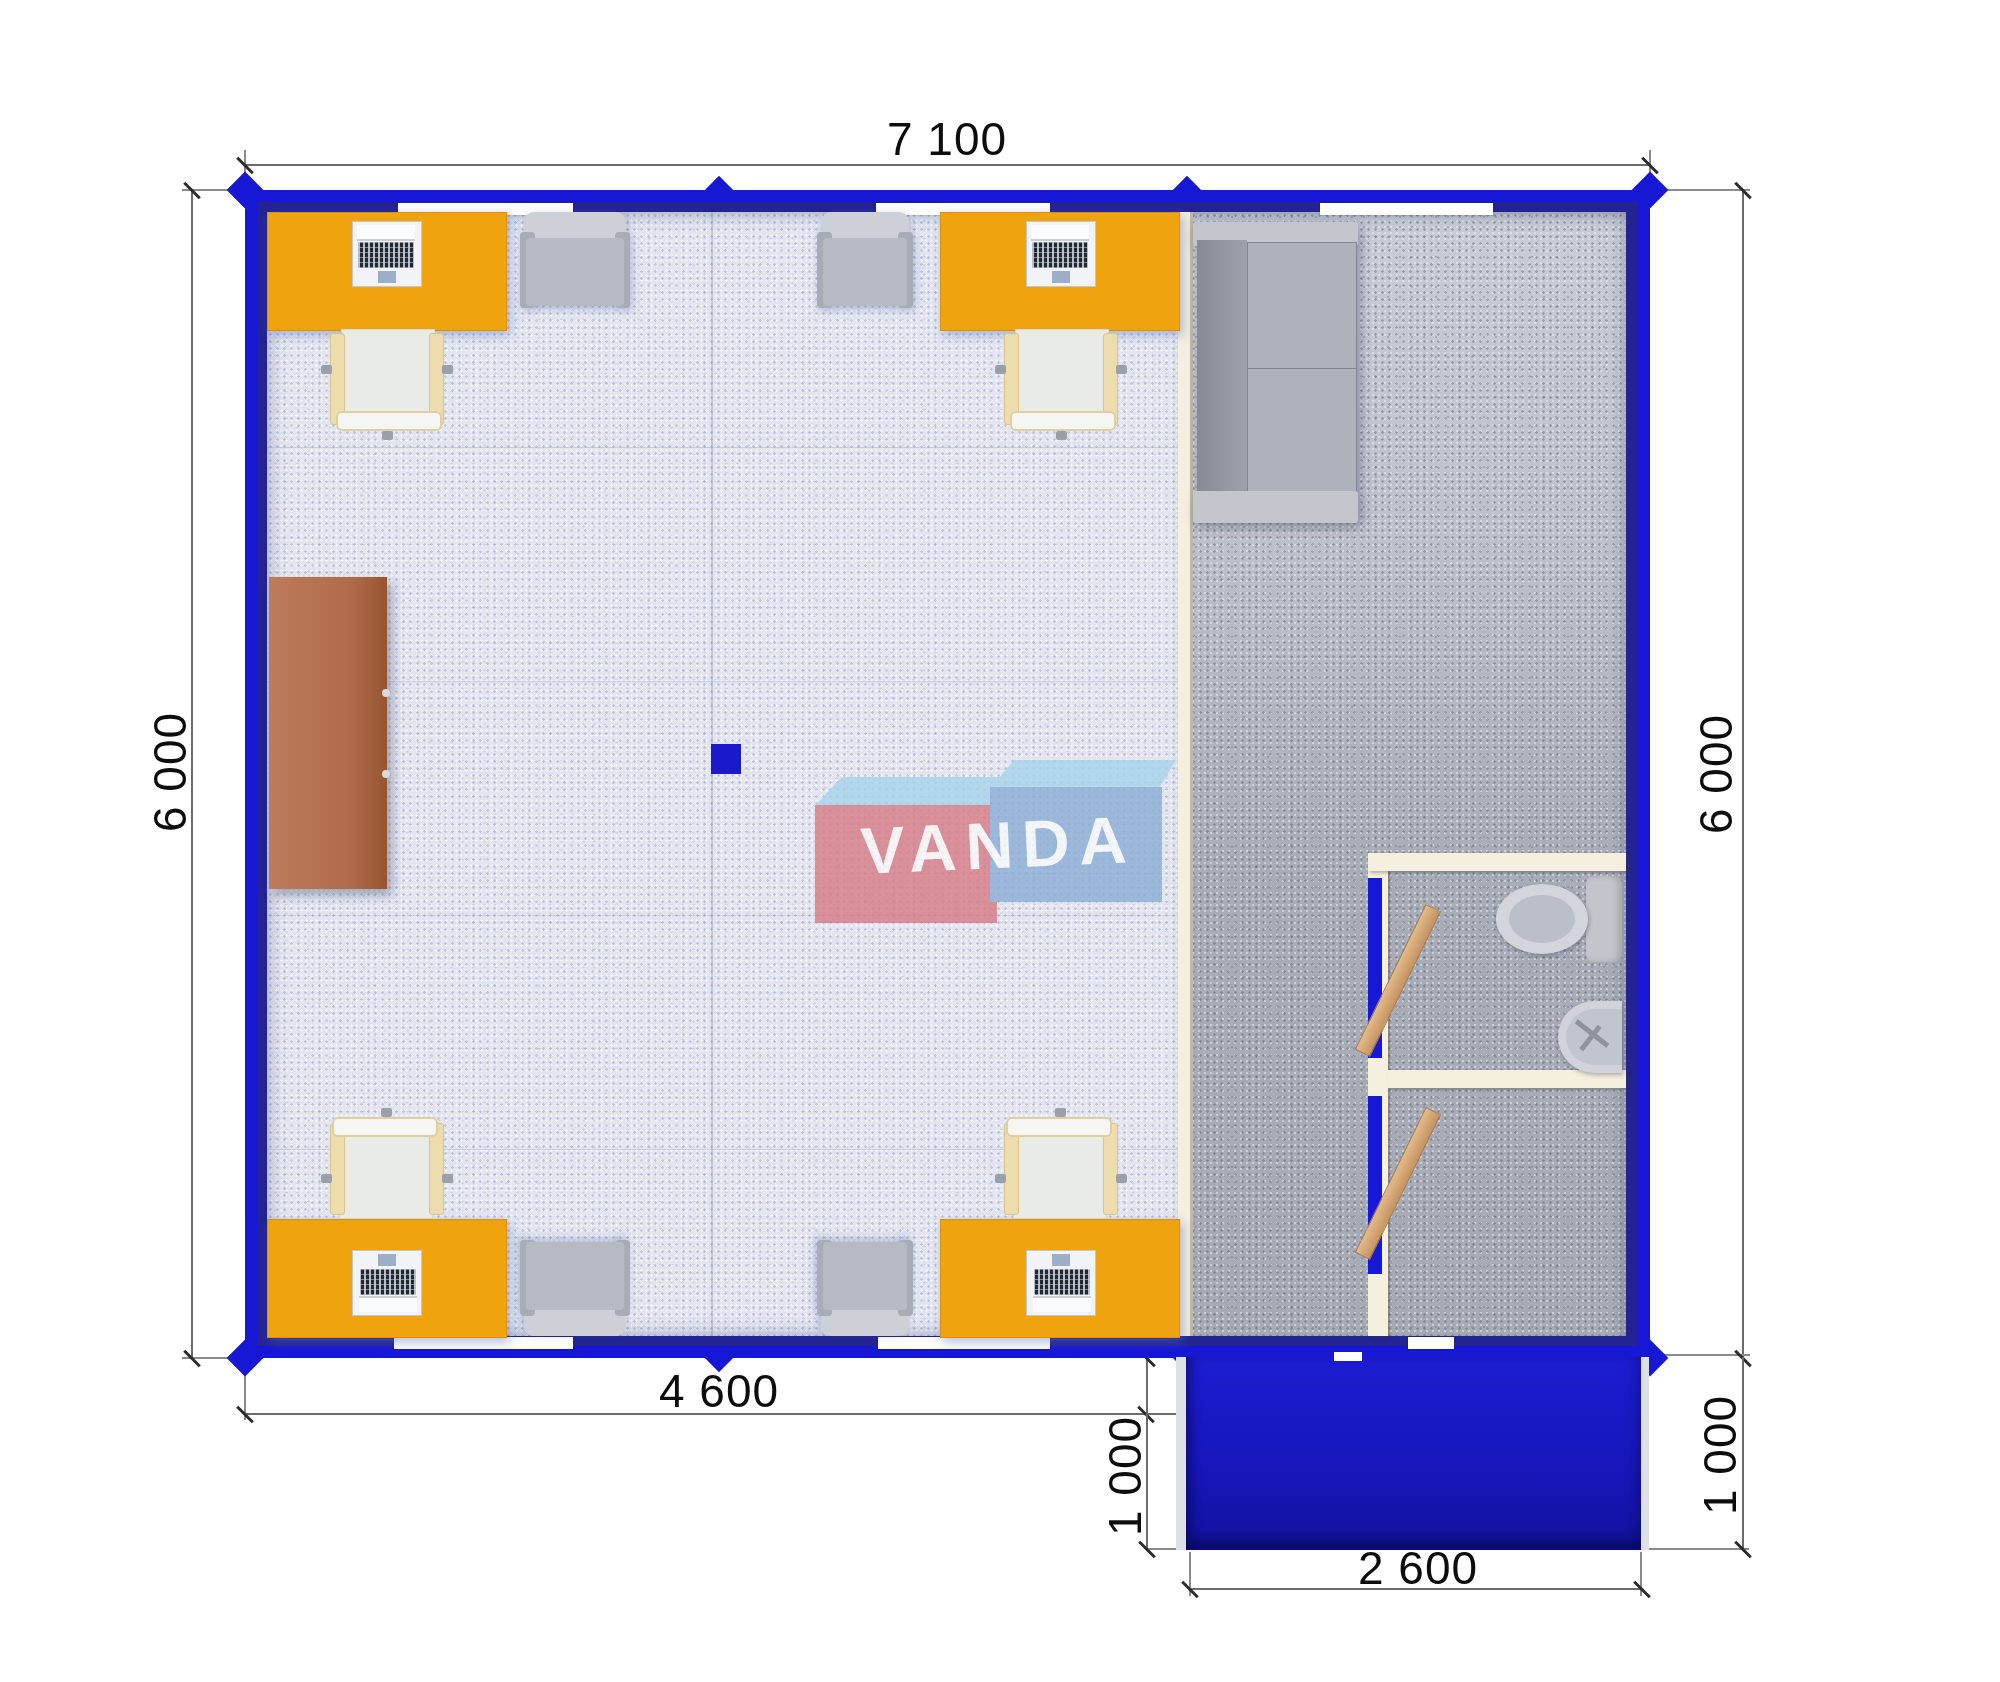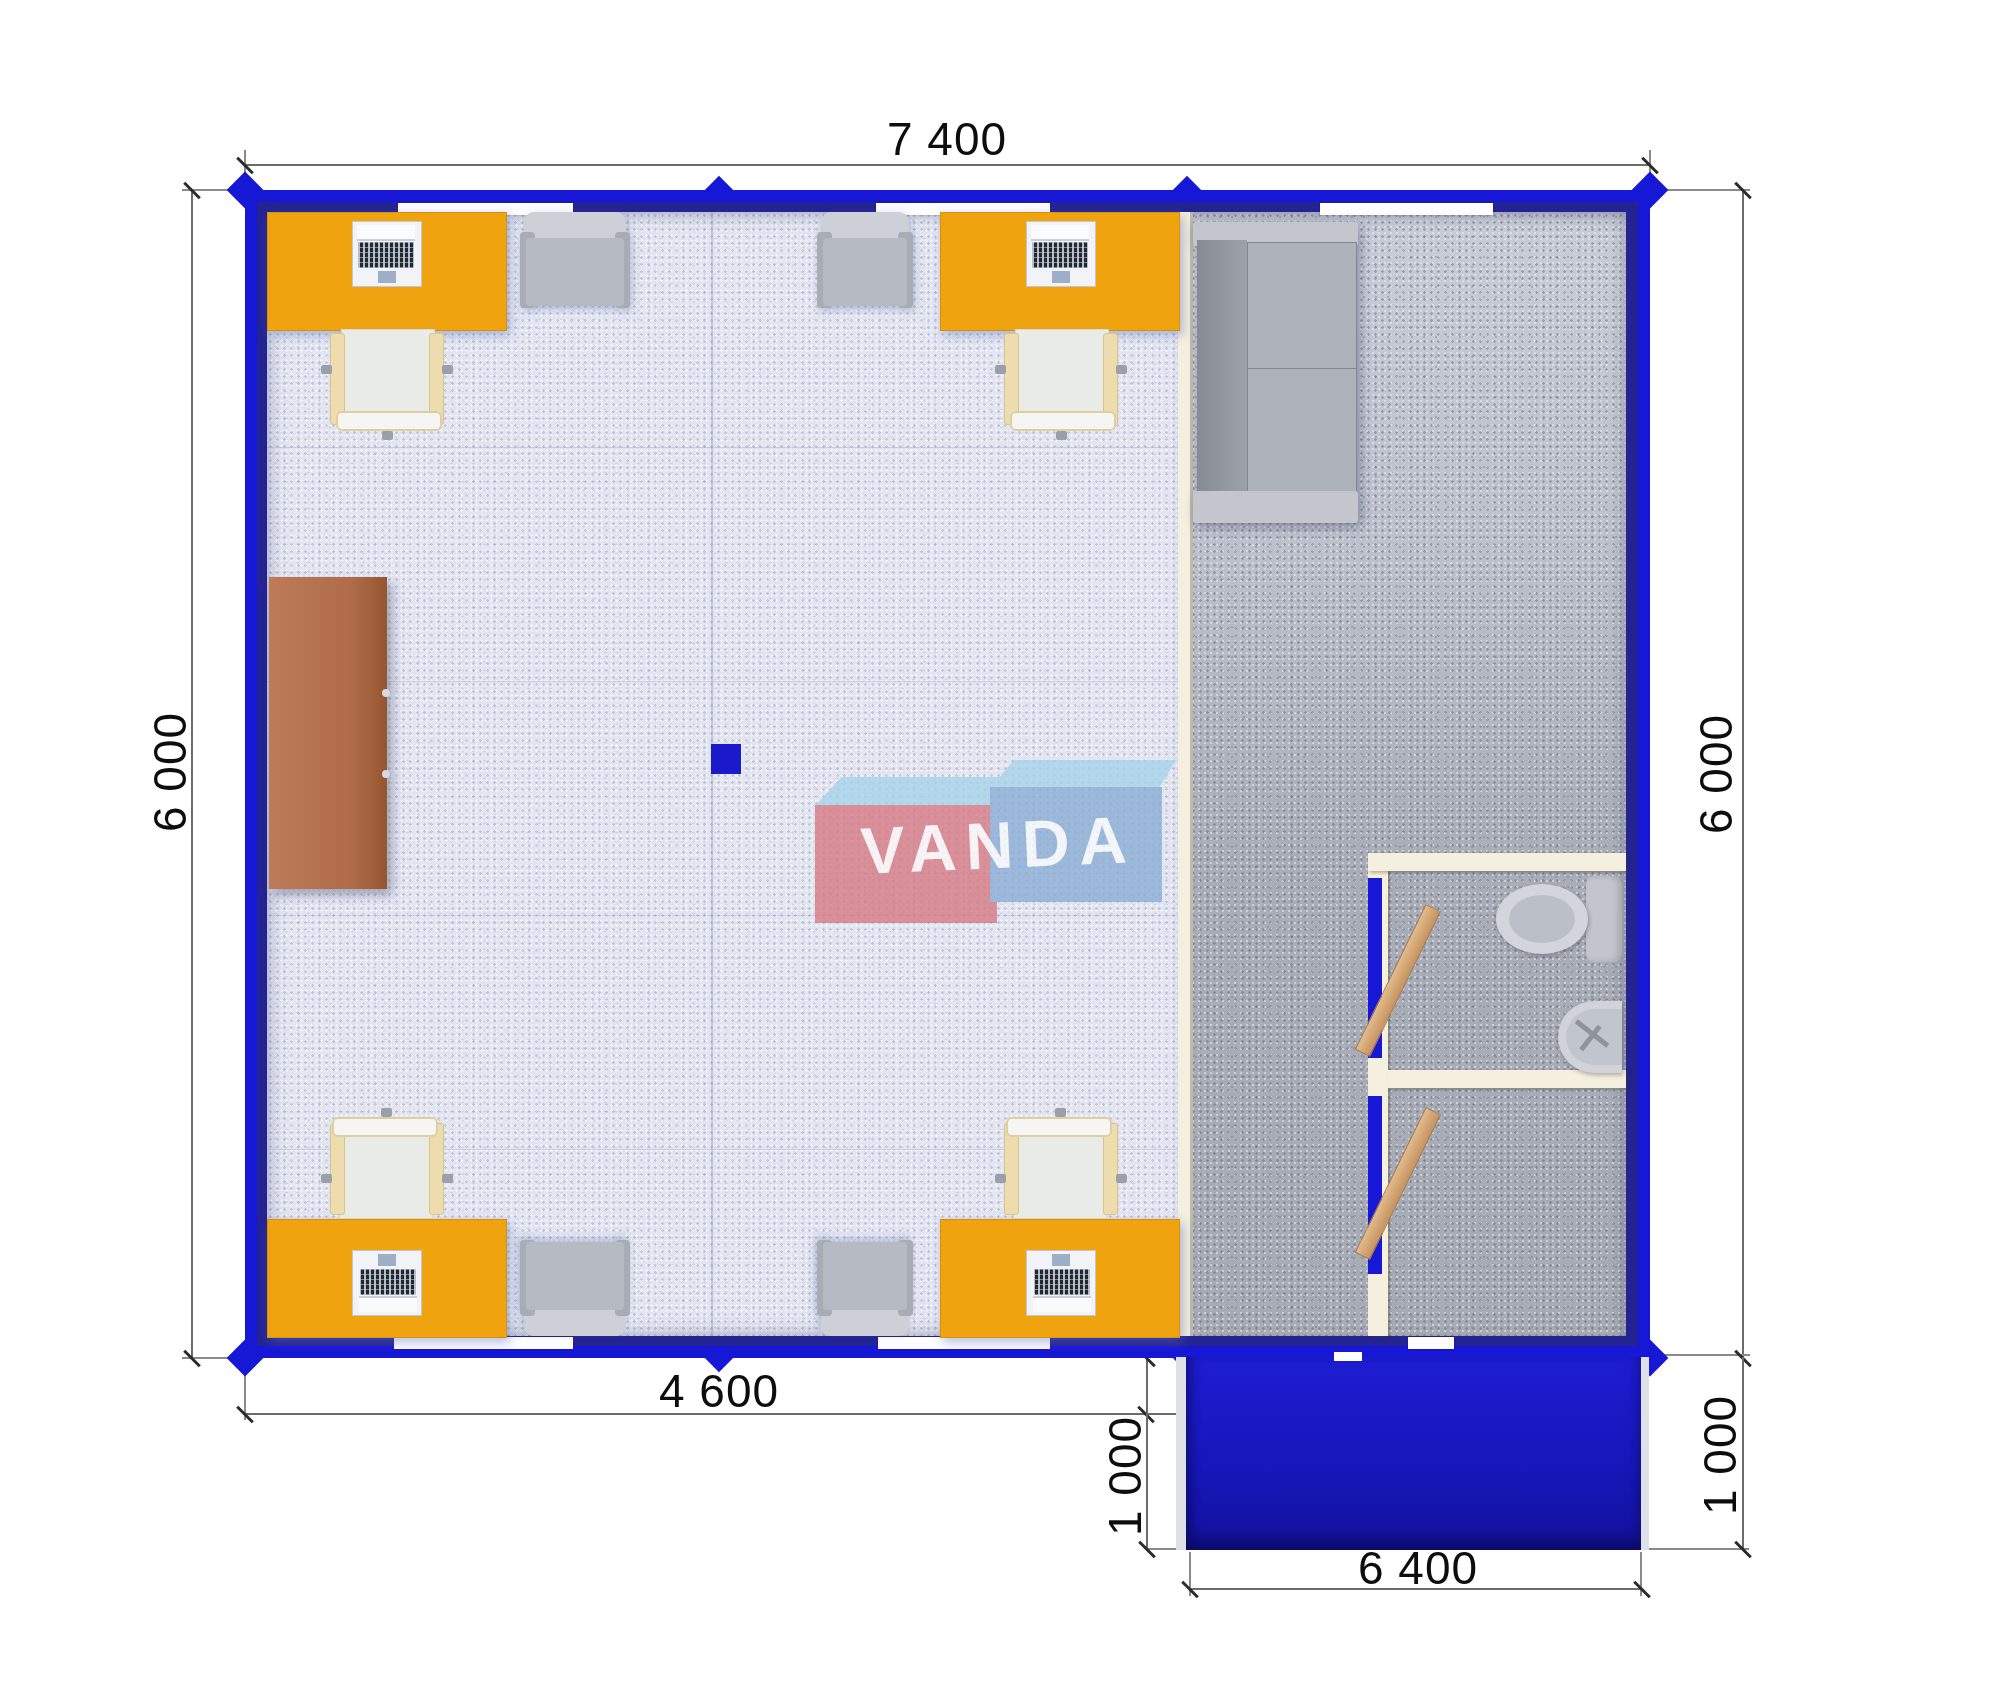--- a/index.html
+++ b/index.html
@@ -121,27 +121,27 @@
   .logo .word{position:absolute;left:12px;top:52px;width:352px;text-align:center;font-size:66px;font-weight:bold;
     color:rgba(255,255,255,.92);letter-spacing:9px;transform:rotate(-2.5deg);}
 
   .blue-square{position:absolute;left:711px;top:744px;width:30px;height:30px;background:#1a1acc;z-index:6;}
 </style>
 </head>
 <body>
 
 <div class="canvas">
 
-  <div class="dim-text" style="left:847px;top:114px;">7 400</div>
+  <div class="dim-text" style="left:847px;top:114px;">7 100</div>
   <div class="dim-text vert" style="left:70px;top:747px;">6 000</div>
   <div class="dim-text vert" style="left:1616px;top:749px;">6 000</div>
   <div class="dim-text" style="left:619px;top:1366px;">4 600</div>
   <div class="dim-text vert" style="left:1025px;top:1451px;">1 000</div>
   <div class="dim-text vert" style="left:1620px;top:1430px;">1 000</div>
-  <div class="dim-text" style="left:1318px;top:1543px;">6 400</div>
+  <div class="dim-text" style="left:1318px;top:1543px;">2 600</div>
 
   <div class="dim-line" style="left:245px;top:164px;width:1405px;height:2px;"></div>
   <div class="ext-line" style="left:244px;top:150px;width:2px;height:42px;"></div>
   <div class="ext-line" style="left:1649px;top:150px;width:2px;height:42px;"></div>
   <div class="tick" style="left:234px;top:164px;"></div>
   <div class="tick" style="left:1639px;top:164px;"></div>
 
   <div class="dim-line" style="left:191px;top:190px;width:2px;height:1168px;"></div>
   <div class="ext-line" style="left:182px;top:189px;width:64px;height:2px;"></div>
   <div class="ext-line" style="left:182px;top:1357px;width:64px;height:2px;"></div>

